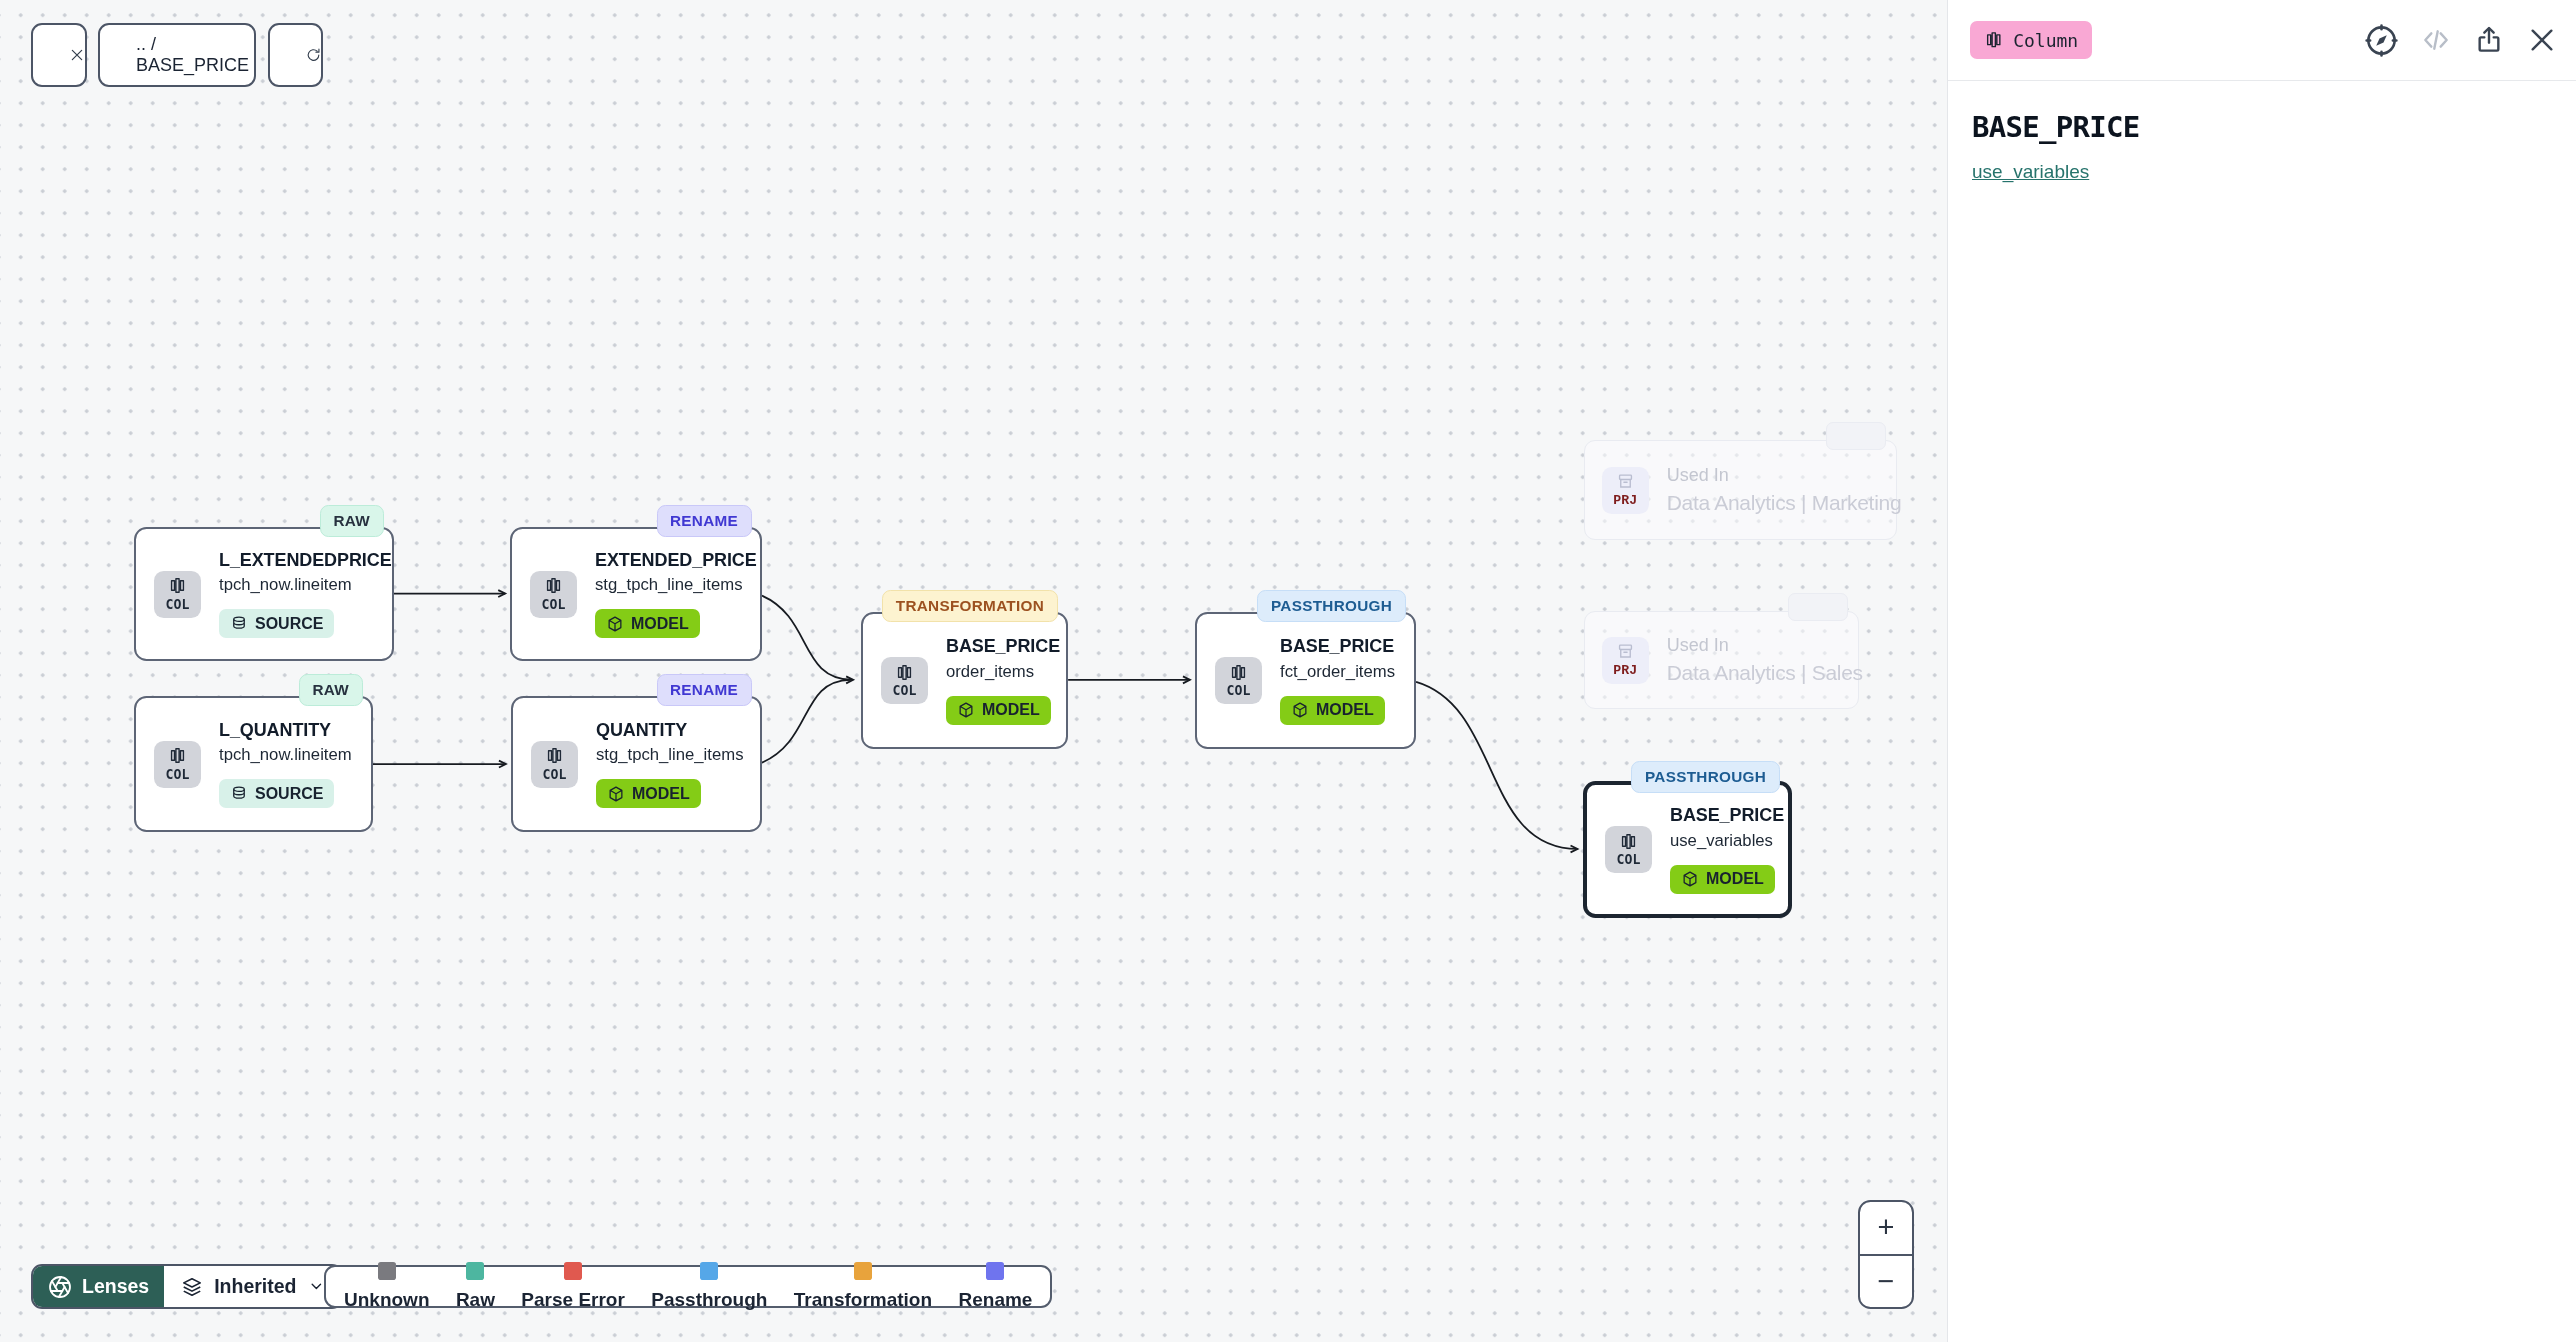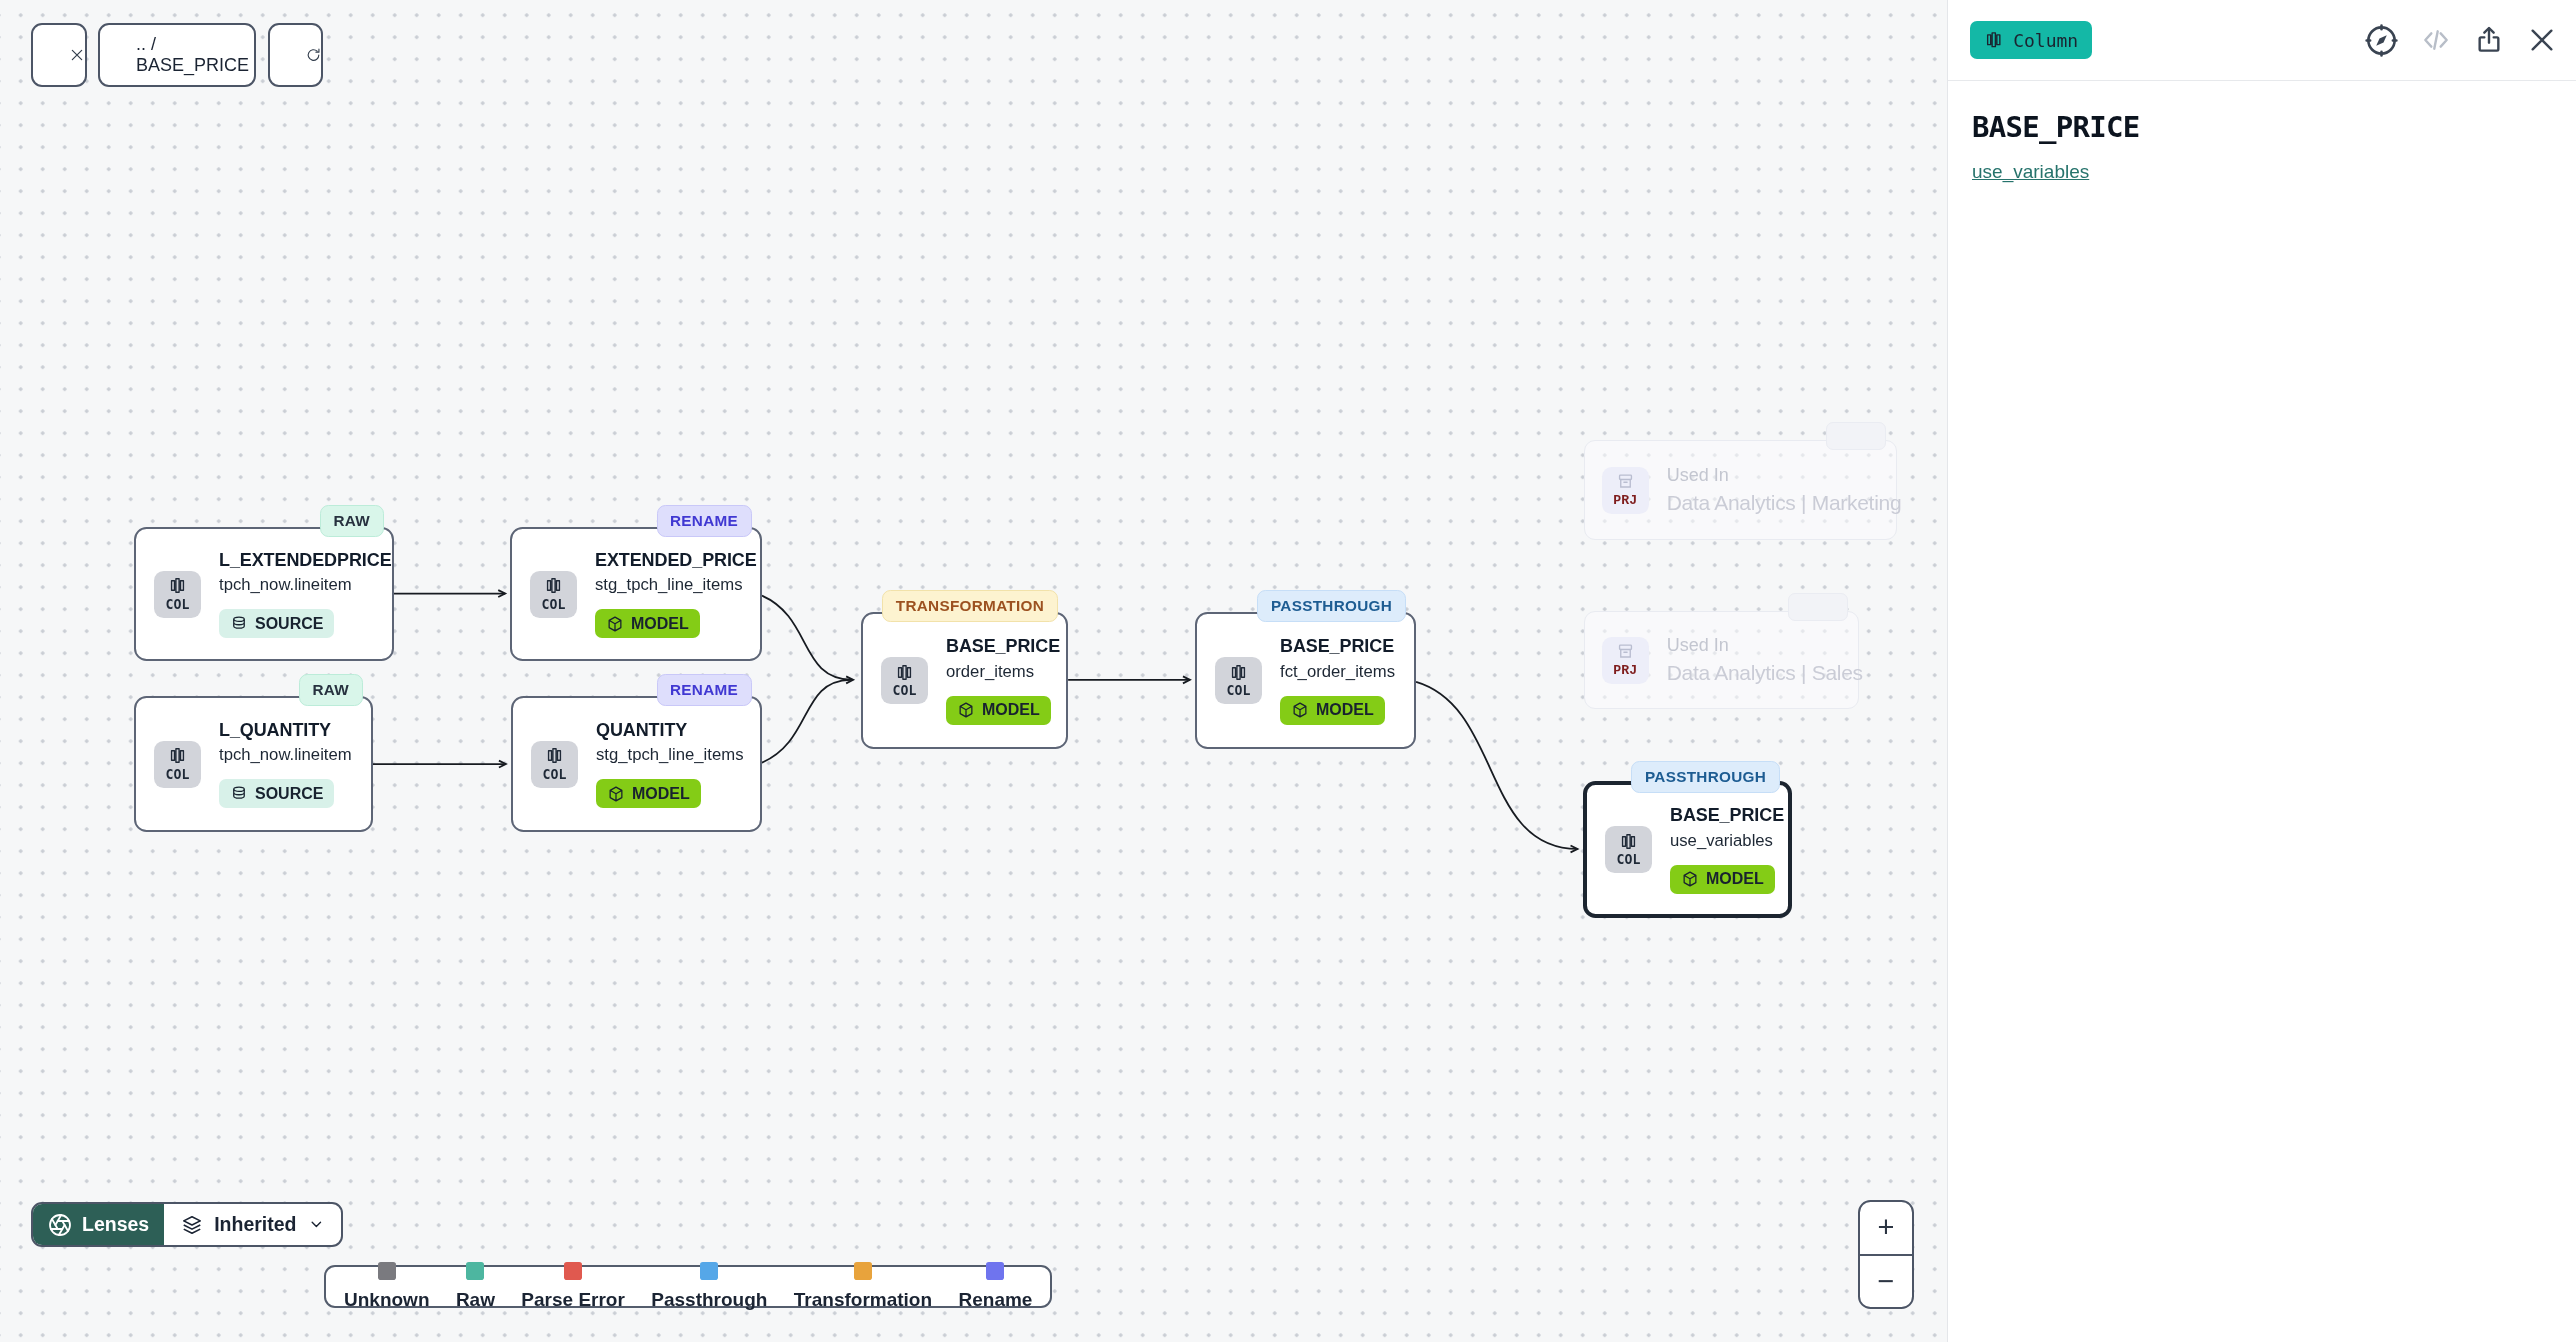--- a/index.html
+++ b/index.html
@@ -55,21 +55,21 @@
     padding-left:16.7px; gap:18px; }
   .ghost .chip { background:#edeef9; color:#b9bdd0; }
   .ghost .chip span { color:#7f1d1d;font-family:Liberation Mono, monospace; }
   .gtext { display:flex; flex-direction:column; gap:5.6px; }
   .glabel { font-size:18px; color:#c3c6d0; }
   .gname  { font-size:21px; color:#caccd6; letter-spacing:-0.3px; white-space:nowrap; }
   .gbadge { position:absolute; top:-19.5px; right:9.7px; width:60px; height:28px;
     background:#f2f3f7; border:1.4px solid #eaecf2; border-radius:7px; }
 
   
-  .lensbar { position:absolute; left:31px; top:1202px; height:45px; display:flex;
+  .lensbar { position:absolute; left:31px; top:1264px; height:45px; display:flex;
     align-items:stretch; border:2.1px solid #4c5566; border-radius:11px; overflow:hidden;
     background:#fff; }
   .lens-left { background:#2d5f56; color:#fff; display:flex; align-items:center; gap:9.7px;
     padding:0 15.3px; font-size:19.5px; font-weight:600; cursor:pointer; }
   .lens-left svg { width:24px; height:24px; }
   .lens-right { display:flex; align-items:center; gap:11px; padding:0 16.7px; font-size:19.5px;
     font-weight:600; color:#1b2433; cursor:pointer; }
   .lens-right svg.lyr { width:22px; height:22px; }
   .lens-right svg.chv { width:16.7px; height:16.7px; }
 
@@ -85,21 +85,21 @@
     flex-direction:column; overflow:hidden; }
   .zbtn { flex:1; display:flex; align-items:center; justify-content:center; font-size:29px;
     color:#2c3543; cursor:pointer; }
   .zbtn + .zbtn { border-top:2.1px solid #4c5566; }
 
   
   #panel { position:absolute; left:1947px; top:0; width:629px; height:1343px;
     background:#fff; border-left:1.4px solid #e4e6ea; }
   .phead { height:81px; display:flex; align-items:center; justify-content:space-between;
     padding:0 18px 0 22px; border-bottom:1.4px solid #e7e9ec; }
-  .typebadge { height:38px; padding:0 14px; background:#14b8a6; border-radius:7px;
+  .typebadge { height:38px; padding:0 14px; background:#f9a8d4; border-radius:7px;
     display:flex; align-items:center; gap:9.7px; color:#1b2430;
     font-family:"DejaVu Sans Mono", monospace; font-size:18px; }
   .typebadge svg { width:19.5px; height:19.5px; }
   .picons { display:flex; align-items:center; gap:21px; color:#3a4452; }
   .picons .pic { display:flex; align-items:center; justify-content:center; cursor:pointer; }
   .picons svg { width:32px; height:32px; }
   .picons .pic.compass svg { width:35px; height:35px; }
   .picons .pic.disabled { color:#b8bec8; }
 
   .pbody { padding:29px 24px 0 24px; }

